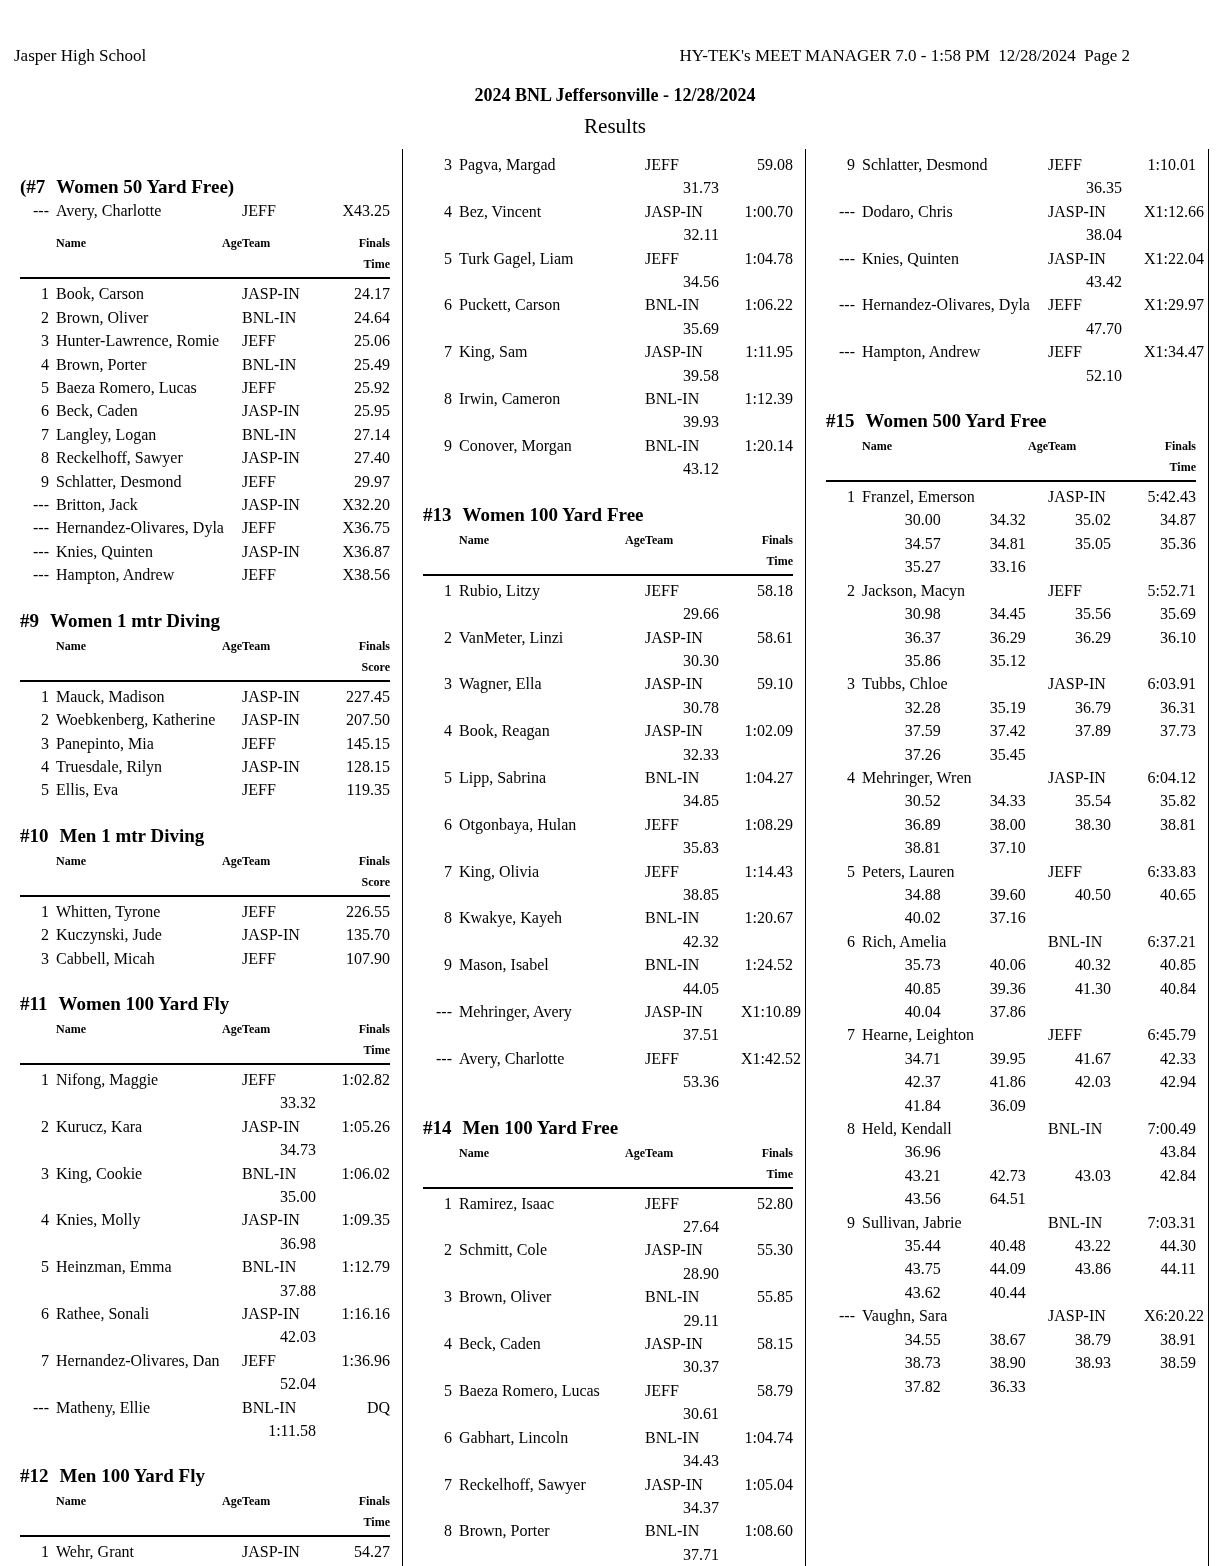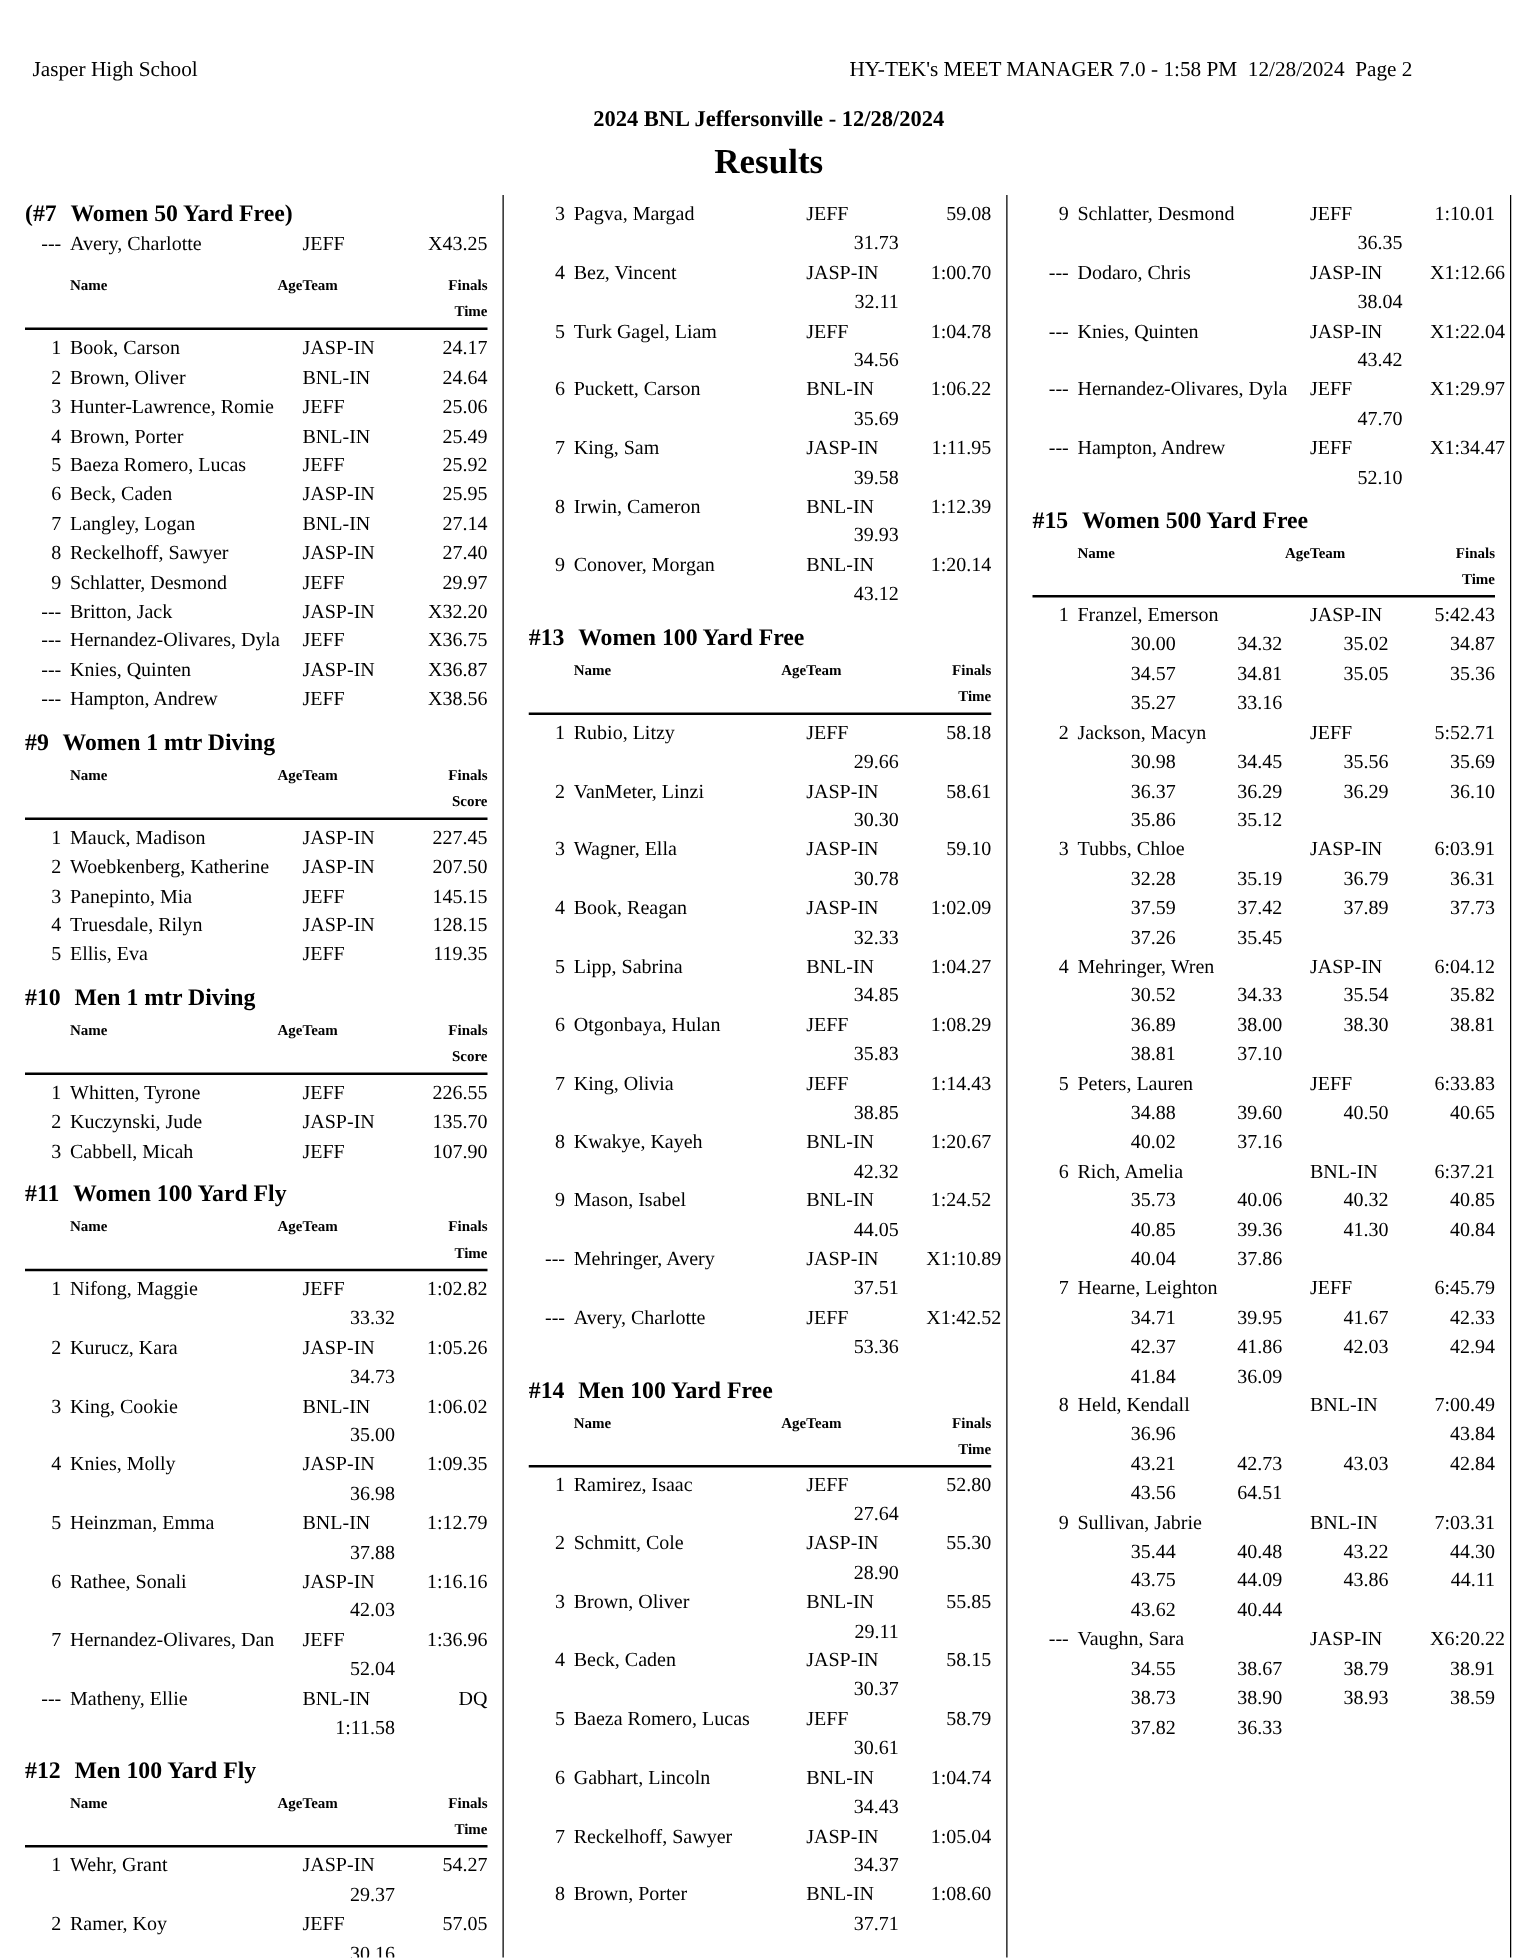--- a/index.html
+++ b/index.html
@@ -1,27 +1,27 @@
 <!DOCTYPE html>
 <html><head>
 <meta charset="utf-8">
 <style>
   html,body{margin:0;padding:0;background:#fff;}
   body{width:1230px;height:1566px;font-family:"Liberation Serif",serif;color:#000;overflow:hidden;}
   .page{padding-top:46px;}
-  .page-header{display:flex;justify-content:space-between;padding:0 100px 0 26px;font-size:17px;line-height:20px;}
+  .page-header{display:flex;justify-content:space-between;padding:0 100px 0 14px;font-size:17px;line-height:20px;}
   .hdr-right{white-space:pre;}
   .meet-title{text-align:center;font-weight:bold;font-size:18px;margin-top:19px;}
-  .results-title{text-align:center;font-weight:bold;font-size:28px;margin-top:8px;}
+  .results-title{text-align:center;font-weight:normal;font-size:21px;margin-top:8px;}
   .columns{display:flex;align-items:stretch;margin-top:10px;min-height:1428px;}
   .column{width:403px;flex:0 0 403px;box-sizing:border-box;border-right:1.5px solid #000;padding:4px 12px 0 20px;}
   .block{margin-top:11px;}
   .block.first{margin-top:0;}
   .block.continuation{margin-top:0;}
-  .event-title{font-weight:bold;font-size:19px;line-height:24px;white-space:nowrap;}
+  .event-title{font-weight:bold;font-size:19px;line-height:24px;white-space:nowrap;margin-top:22px;}
   .event-num{margin-right:11px;}
   .col-header{display:grid;grid-template-columns:32px 190px 96px 1fr;font-weight:bold;font-size:12px;line-height:21px;border-bottom:2px solid #000;padding-bottom:2px;margin-bottom:3px;margin-top:3px;}
   .ch-name{display:flex;justify-content:space-between;padding-left:4px;}
   .ch-score{text-align:right;}
   .row{display:grid;grid-template-columns:32px 190px 96px 1fr;font-size:16px;line-height:23.4px;}
   .place{text-align:right;padding-right:3px;}
   .ename{padding-left:4px;white-space:nowrap;overflow:hidden;}
   .eresult{text-align:right;}
   .split-single{width:80%;text-align:right;font-size:16px;line-height:23.4px;}
   .split-quad{display:grid;grid-template-columns:31% 23% 23% 23%;font-size:16px;line-height:23.4px;}

